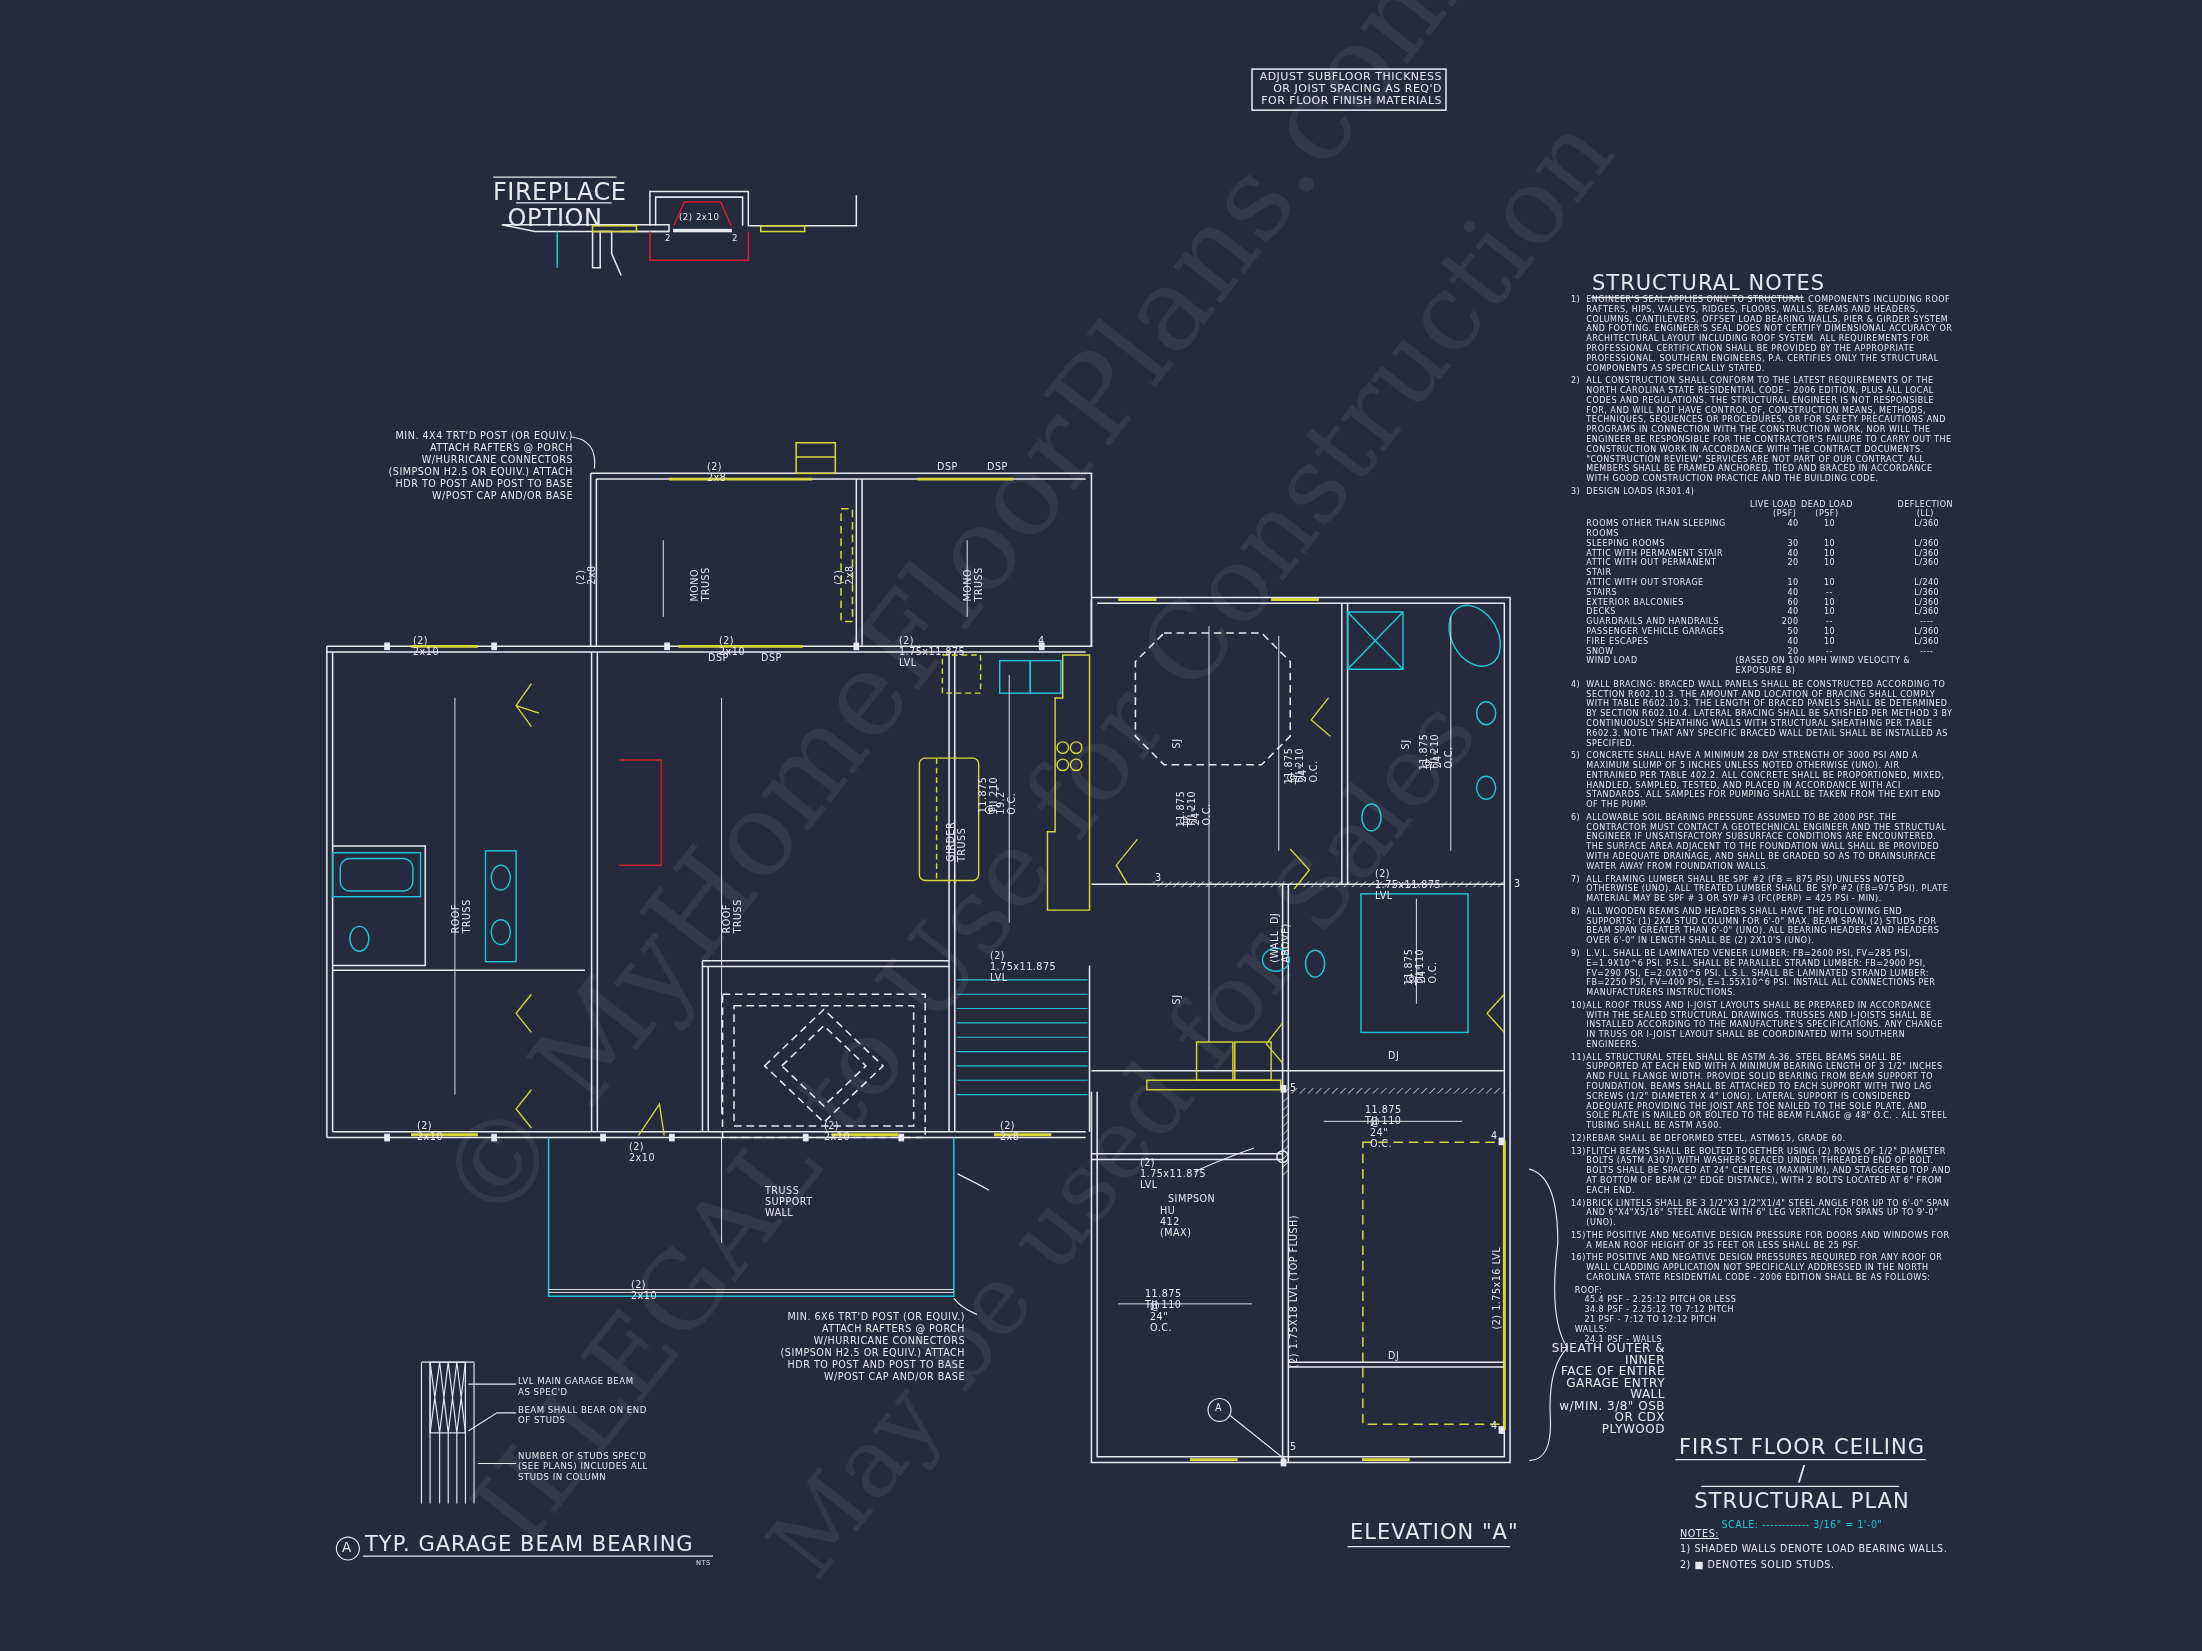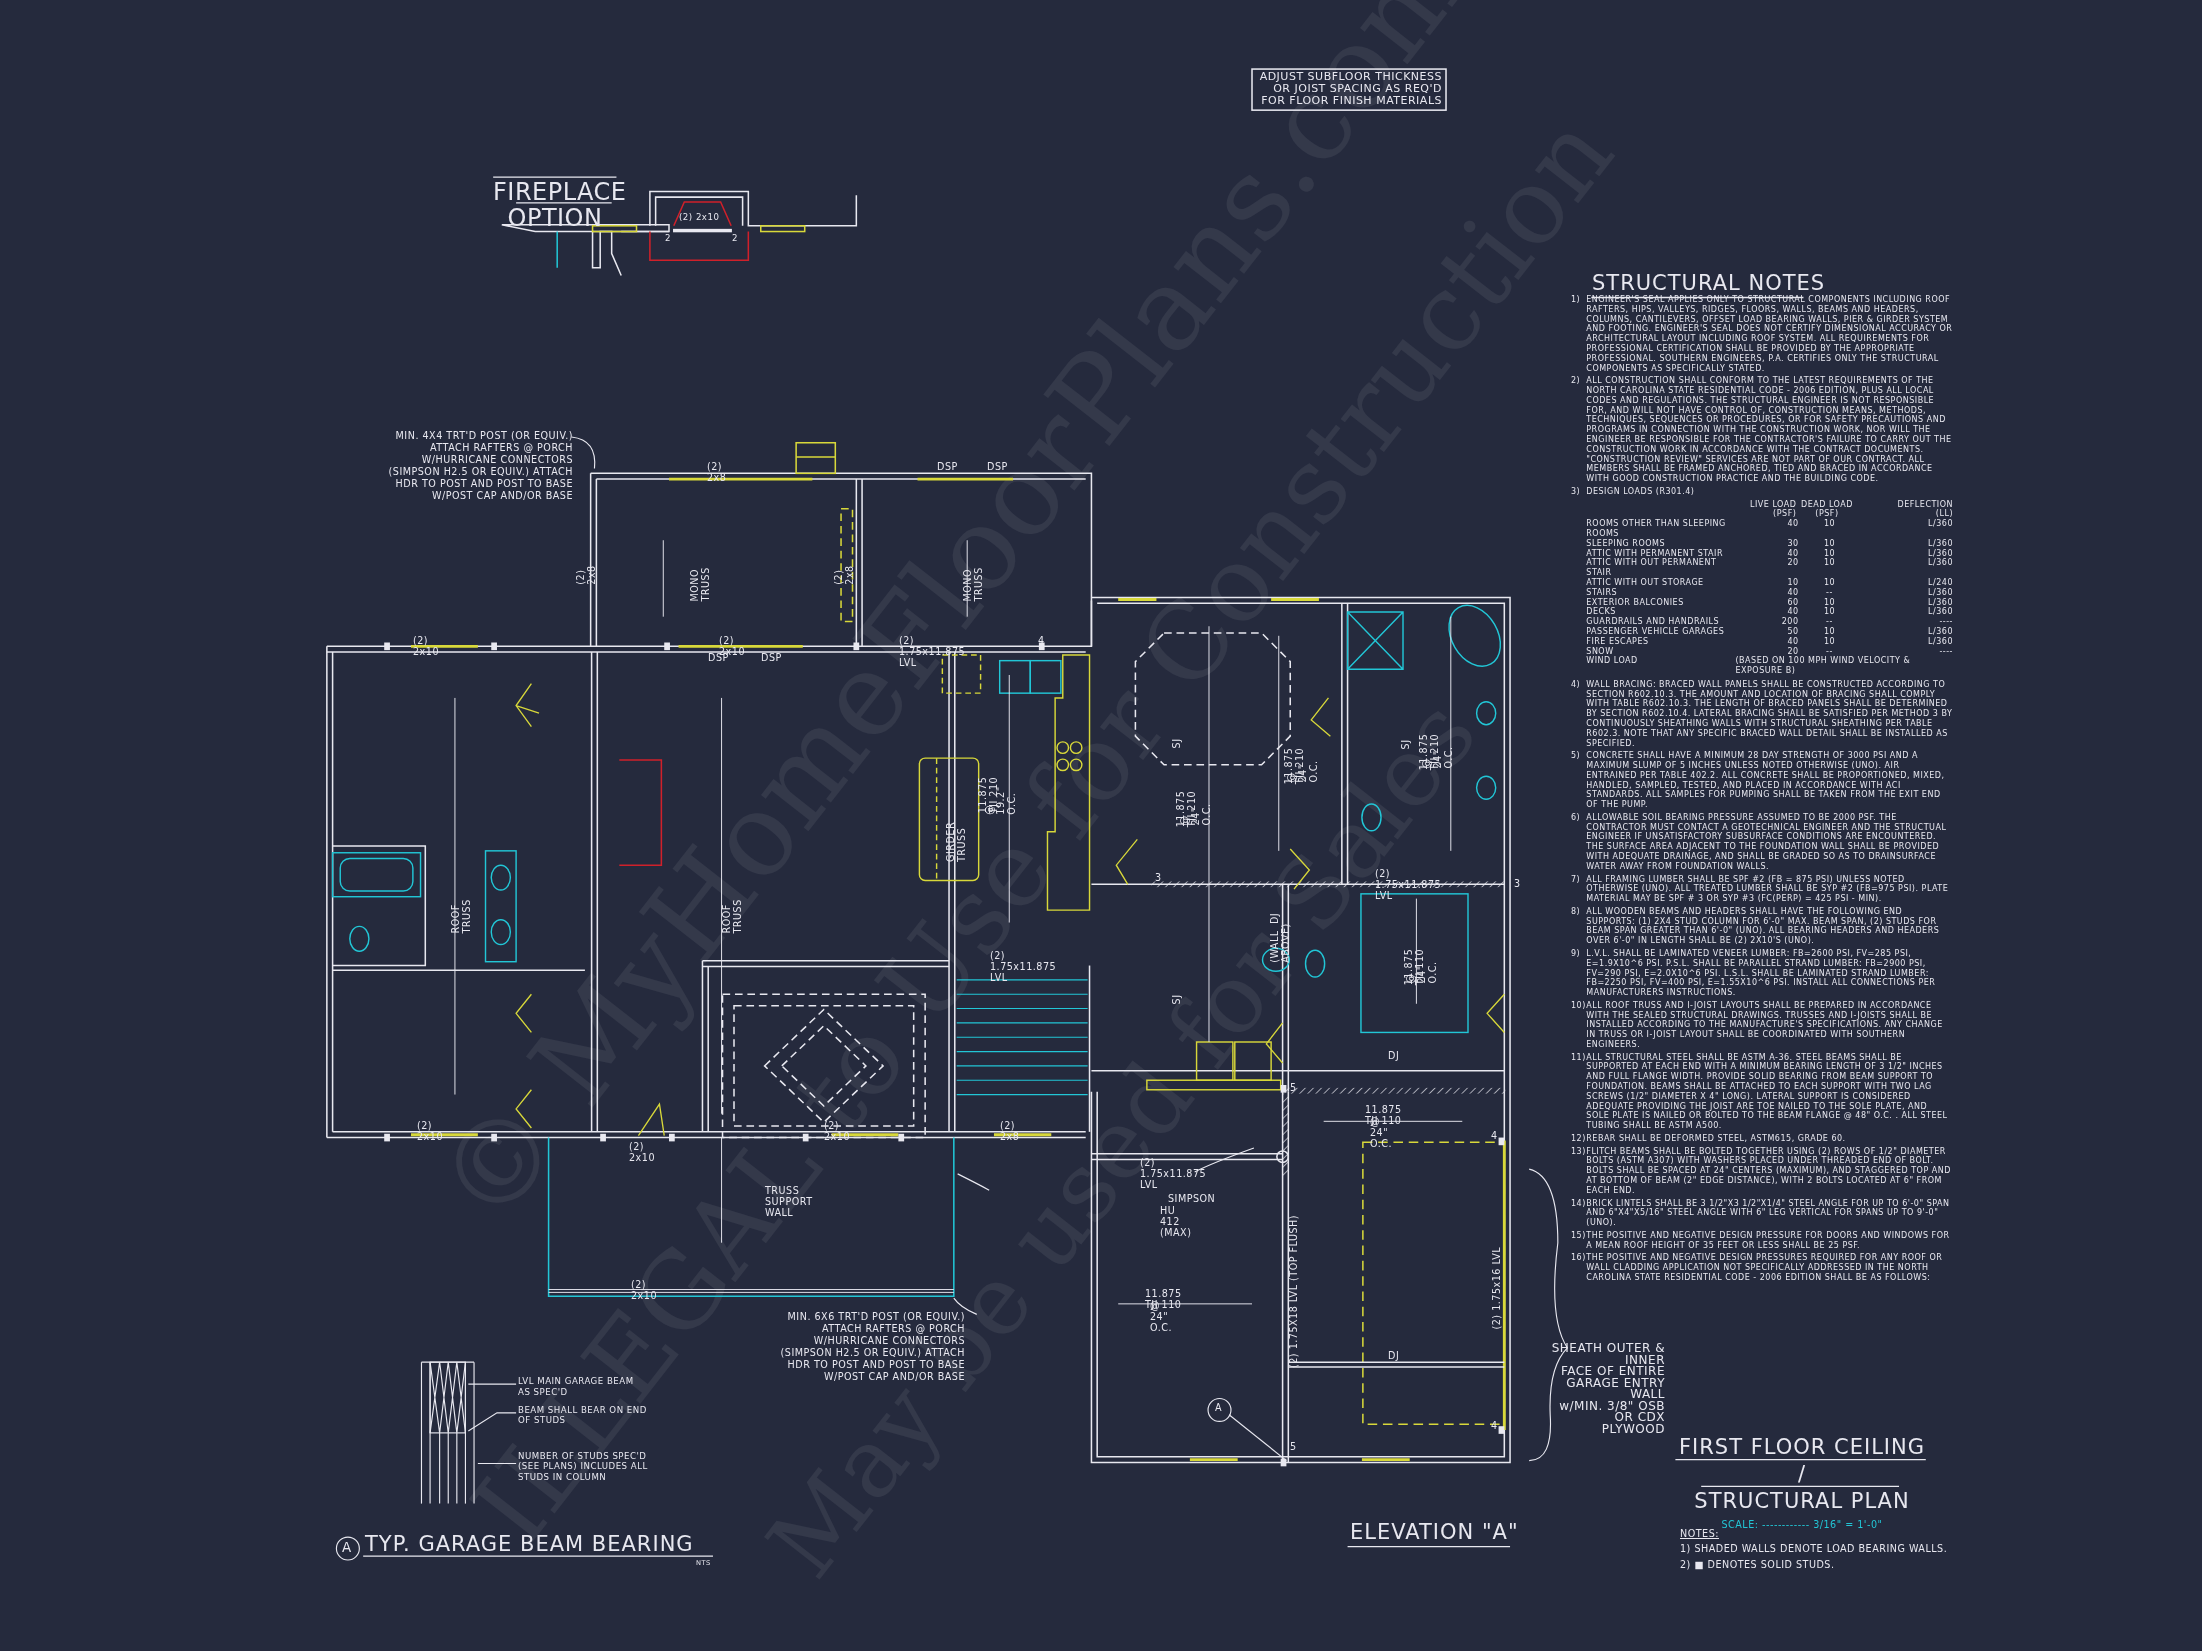--- a/index.html
+++ b/index.html
@@ -10,21 +10,21 @@
   .cad { font-family:"DejaVu Sans", sans-serif; text-transform:uppercase; color:#e8e8f0; letter-spacing:0.5px; }
   .notes-title { font-size:21px; letter-spacing:1px; }
   .note { font-size:8px; line-height:9.8px; margin:0 0 2.9px 0; display:flex; }
   .note .num { width:15.3px; flex:none; }
   .note .txt { flex:1; }
   .loads { font-size:8px; line-height:9.8px; margin:1.9px 0 3.8px 0; }
   .loads-row { display:flex; }
   .loads-row .c0 { width:163px; padding-left:15.3px; }
   .loads-row .c1 { width:67px; text-align:right; }
   .loads-row .c2 { width:67px; text-align:center; }
-  .loads-row .c3 { width:57px; text-align:right;margin-left:40px; }
+  .loads-row .c3 { width:57px; text-align:center;margin-left:40px; }
   .callout { font-size:9.6px; line-height:12px; text-align:right; }
   .lbl { font-size:10.5px; }
   .cyan { color:#22c6d6; }
   .watermark { position:absolute; font-family:"DejaVu Serif", serif; color:rgba(255,255,255,0.07);
                font-size:115px; white-space:nowrap; transform-origin:left top; pointer-events:none; }
 </style>
 </head>
 <body>
 
 <div class="watermark" style="left:411px;top:1166px;transform:rotate(-52deg);">© MyHomeFloorPlans.com</div>
@@ -507,20 +507,28 @@
       </div>
       <div class="note">
         <span class="num">15)</span>
         <span class="txt">THE POSITIVE AND NEGATIVE DESIGN PRESSURE FOR DOORS AND WINDOWS FOR A MEAN ROOF HEIGHT OF 35 FEET OR LESS SHALL BE 25 PSF.</span>
       </div>
       <div class="note">
         <span class="num">16)</span>
         <span class="txt">THE POSITIVE AND NEGATIVE DESIGN PRESSURES REQUIRED FOR ANY ROOF OR WALL CLADDING APPLICATION NOT SPECIFICALLY ADDRESSED IN THE NORTH CAROLINA STATE RESIDENTIAL CODE - 2006 EDITION SHALL BE AS FOLLOWS:</span>
       </div>
     </div>
+  <div class="note" style="flex-direction:column;padding-left:3.8px;">
+    <div>ROOF:</div>
+    <div style="padding-left:9.6px;">45.4 PSF - 2.25:12 PITCH OR LESS</div>
+    <div style="padding-left:9.6px;">34.8 PSF - 2.25:12 TO 7:12 PITCH</div>
+    <div style="padding-left:9.6px;">21 PSF - 7:12 TO 12:12 PITCH</div>
+    <div>WALLS:</div>
+    <div style="padding-left:9.6px;">24.1 PSF - WALLS</div>
+  </div>
 </div>
 
 <div class="abs cad" style="left:1673px;top:1434px;width:258px;text-align:center;">
   <div style="font-size:21px;line-height:27px;letter-spacing:1px;">FIRST FLOOR CEILING /</div>
   <div style="font-size:21px;line-height:27px;letter-spacing:1px;">STRUCTURAL PLAN</div>
   <div class="cyan" style="font-size:9.6px;margin-top:3.8px;color:#22c6d6;">SCALE: ------------ 3/16" = 1'-0"</div>
 </div>
 <div class="abs cad" style="left:1680px;top:1526px;font-size:9.6px;line-height:15.3px;">
   <div style="text-decoration:underline;">NOTES:</div>
   <div>1) SHADED WALLS DENOTE LOAD BEARING WALLS.</div>

